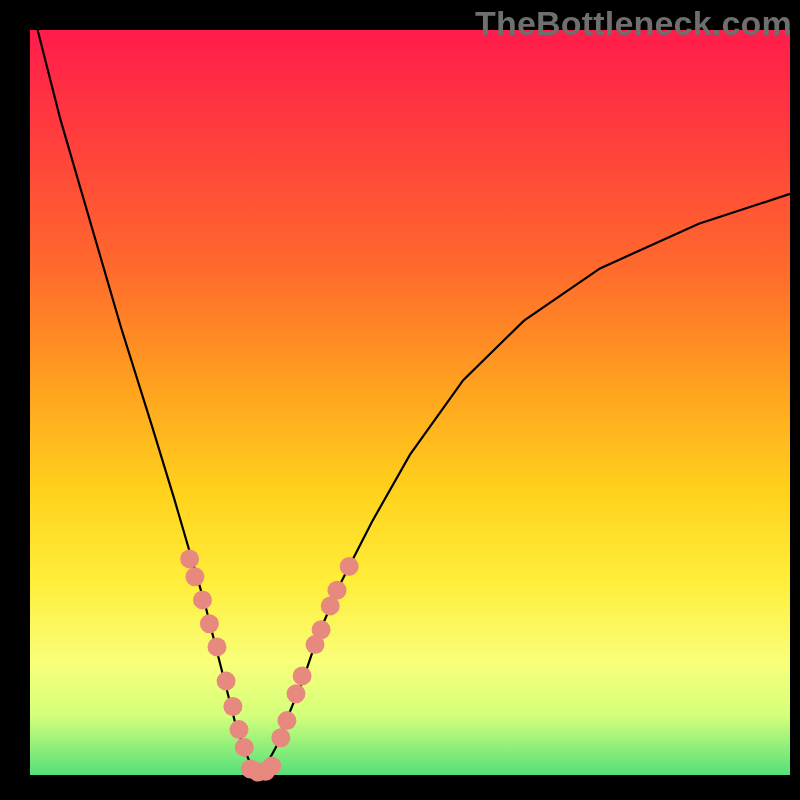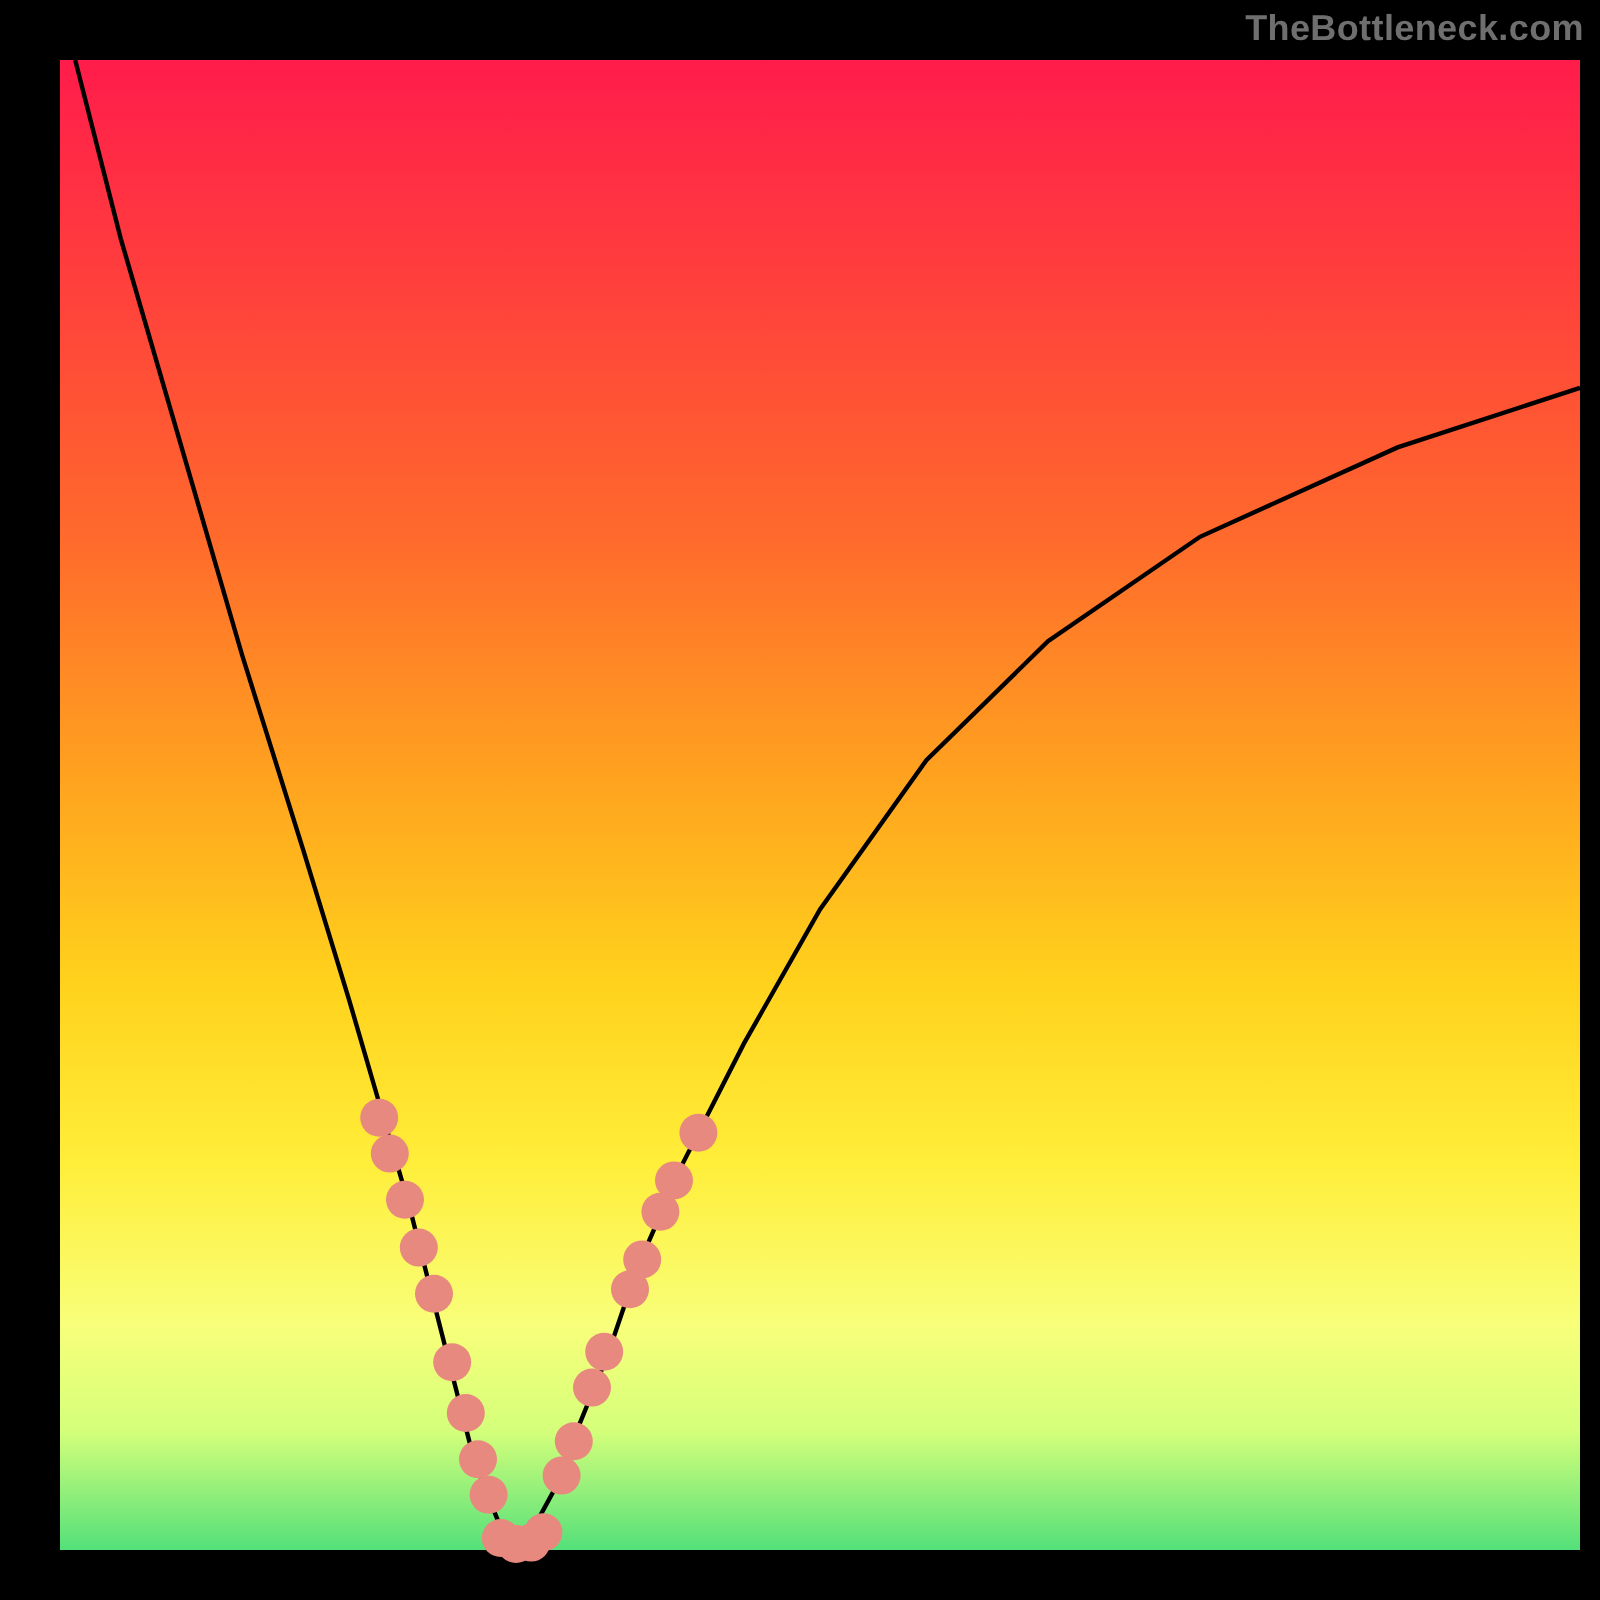--- a/index.html
+++ b/index.html
@@ -34,21 +34,21 @@
       #ffee3a 74%,
       #f8ff7a 85%,
       #d4ff7a 92%,
       #54e07a 100%
     );
   }
   .watermark {
     position: absolute;
     top: 4px;
     right: 8px;
-    font-size: 18px;
+    font-size: 34px;
     font-weight: 600;
     color: #6f6f6f;
     letter-spacing: 0.2px;
     user-select: none;
   }
   svg.curves {
     position: absolute;
     left: 0;
     top: 0;
     width: 800px;

